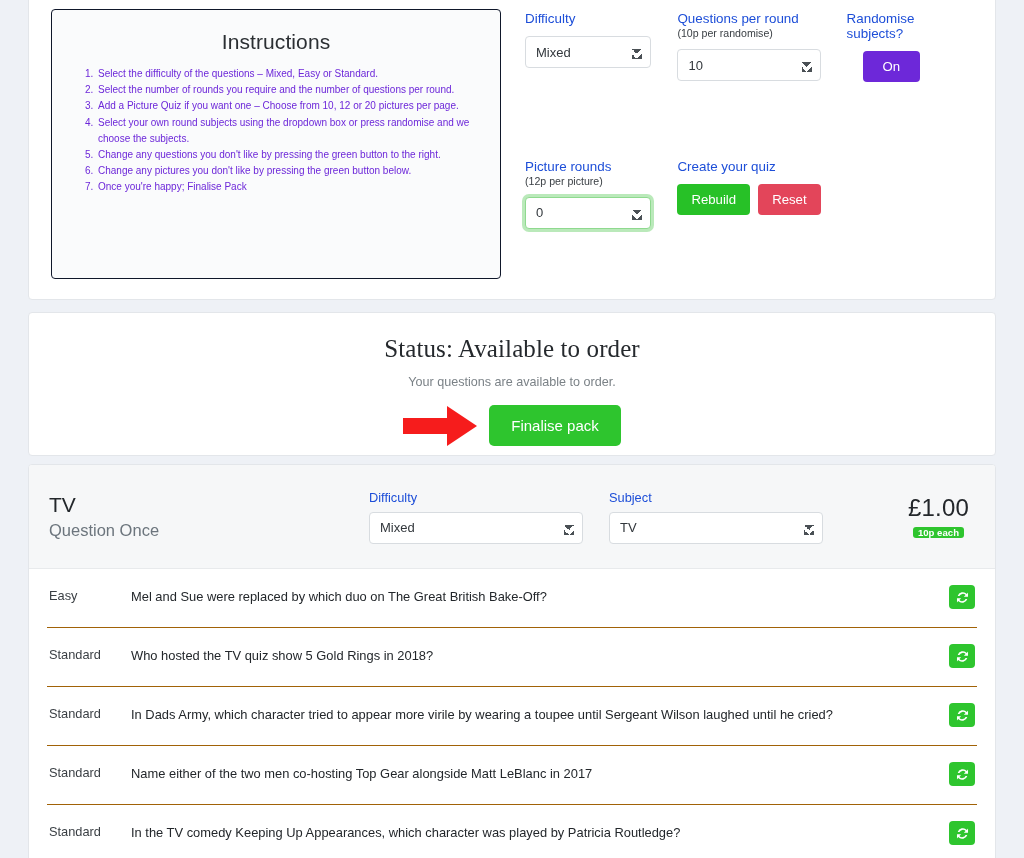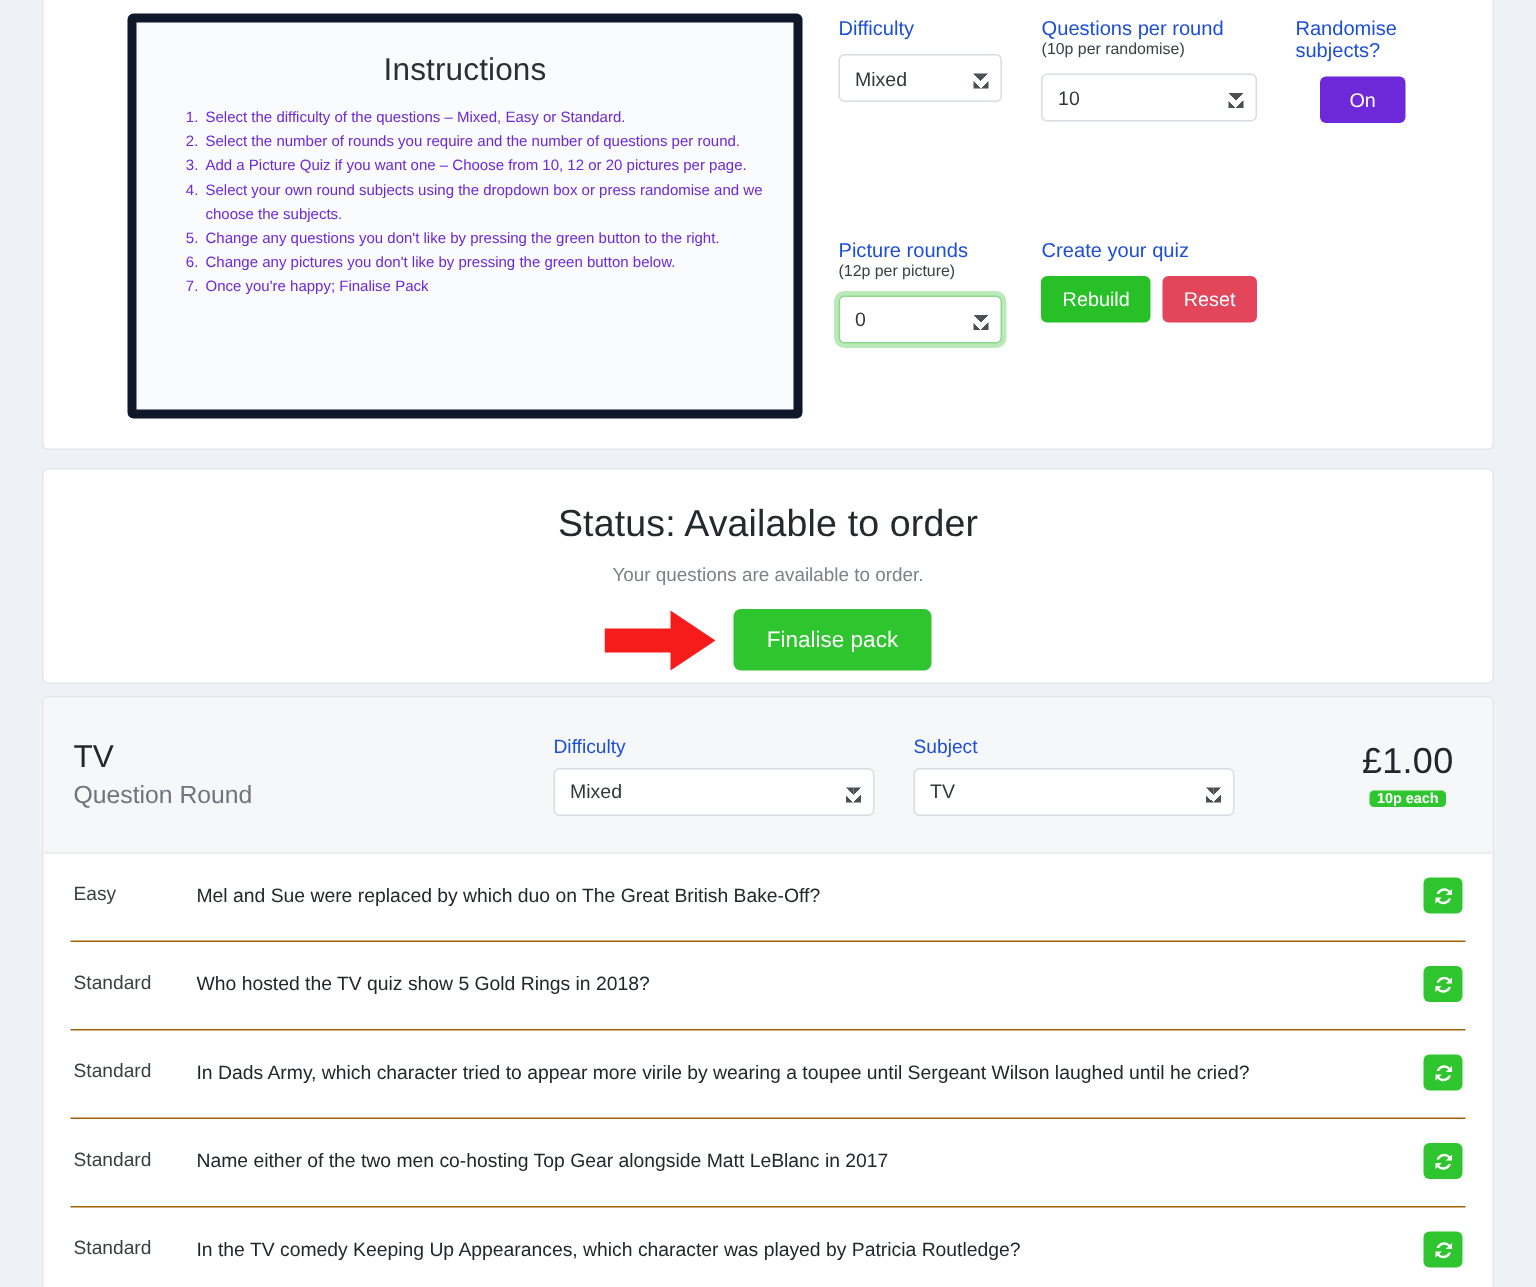--- a/index.html
+++ b/index.html
@@ -25,26 +25,25 @@
     border-radius: 4px;
     padding: 22px 22px 0 22px;
     display: flex;
     gap: 24px;
   }
 
   
   .instructions {
     width: 450px;
     flex: 0 0 450px;
-    border: 6px solid #0f172a;
+    border: 1px solid #0f172a;
     background: #fafbfc;
     border-radius: 4px;
     padding: 14px 18px 20px 18px;
     height: 270px;
-    margin-left: 34px;
   }
   .instructions h2 {
     margin: 6px 0 12px 0;
     font-weight: 400;
     font-size: 21px;
     color: #2b2f33;
     text-align: center;
     letter-spacing: .1px;
   }
   .instructions ol {
@@ -142,20 +141,21 @@
     flex-direction: column;
     align-items: center;
     padding-top: 22px;
   }
   .status-title {
     font-size: 25px;
     font-weight: 400;
     color: #25292d;
     margin: 0;
     letter-spacing: .1px;
+    font-family: Liberation Serif, serif;
   }
   .status-sub {
     font-size: 12.6px;
     color: #7b8287;
     margin-top: 12px;
   }
   .finalise-row {
     display: flex;
     align-items: center;
     margin-top: 16px;
@@ -347,21 +347,21 @@
       </svg>
       <button class="btn-finalise">Finalise pack</button>
     </div>
   </div>
 
   <div class="round-card">
 
     <div class="round-head">
       <div class="round-title-wrap">
         <div class="round-title">TV</div>
-        <div class="round-subtitle">Question Round</div>
+        <div class="round-subtitle">Question Once</div>
       </div>
 
       <div class="round-field">
         <div class="ctl-label">Difficulty</div>
         <select class="sel">
           <option>Mixed</option>
         </select>
       </div>
 
       <div class="round-field">

